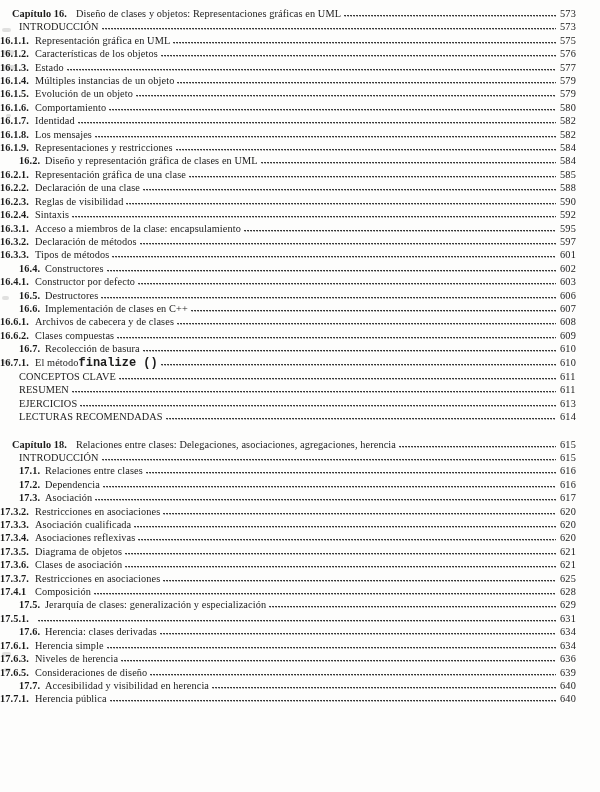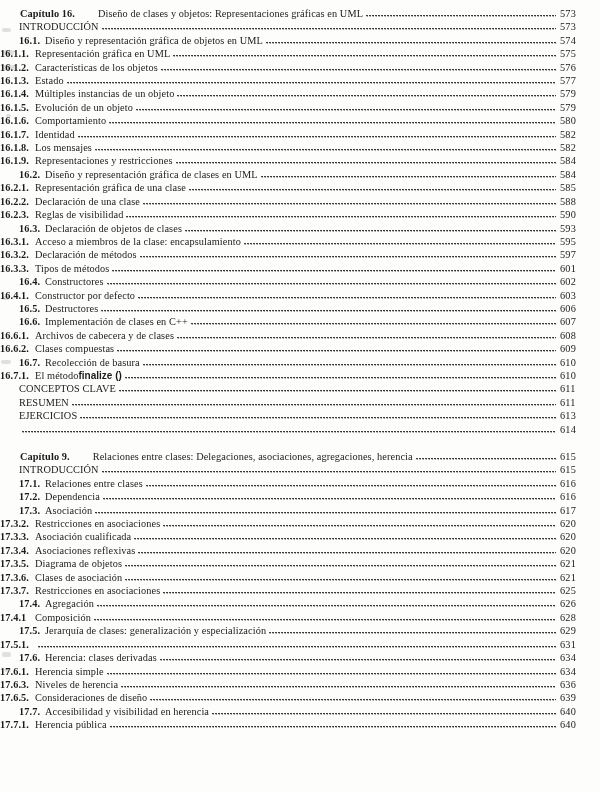--- a/index.html
+++ b/index.html
@@ -29,30 +29,30 @@
     display: flex;
     align-items: baseline;
     line-height: 13.4px;
     white-space: nowrap;
   }
   .num {
     flex: none;
     font-weight: bold;
     letter-spacing: 0.1px;
   }
-  .lvl0 .num { padding-left: 20px; margin-right: 23px; }
+  .lvl0 .num { padding-left: 12px; margin-right: 9px; }
   .lvl1 { padding-left: 19px; font-family: Liberation Serif, serif; }
   .lvl1 .num { width: 26px; }
   .lvl2 { }
   .lvl2 .num { width: 35px; }
   .title { flex: none; letter-spacing: 0.1px; }
   .code {
-    font-family: Liberation Sans, sans-serif;
+    font-family: Liberation Mono, monospace;
     font-weight: bold;
-    font-size: 10px;
+    font-size: 12px;
     letter-spacing: 0;
   }
   .leader {
     flex: 1 1 auto;
     min-width: 8px;
     height: 3px;
     margin: 0 4px 0 3px;
     align-self: baseline;
     background-image: radial-gradient(circle at 1.1px 1.6px, #3a3a3a 0.8px, rgba(0,0,0,0) 1.15px);
     background-size: 3px 3px;
@@ -99,26 +99,20 @@
         <span class="num">Capítulo 16.</span>
         <span class="title">Diseño de clases y objetos: Representaciones gráficas en UML</span>
         <span class="leader"></span>
         <span class="page-num">573</span>
       </div>
       <div class="row lvl1">
         <span class="title">INTRODUCCIÓN</span>
         <span class="leader"></span>
         <span class="page-num">573</span>
       </div>
-      <div class="row lvl1">
-        <span class="num">16.1.</span>
-        <span class="title">Diseño y representación gráfica de objetos en UML</span>
-        <span class="leader"></span>
-        <span class="page-num">574</span>
-      </div>
       <div class="row lvl2">
         <span class="num">16.1.1.</span>
         <span class="title">Representación gráfica en UML</span>
         <span class="leader"></span>
         <span class="page-num">575</span>
       </div>
       <div class="row lvl2">
         <span class="num">16.1.2.</span>
         <span class="title">Características de los objetos</span>
         <span class="leader"></span>
@@ -183,25 +177,25 @@
         <span class="title">Declaración de una clase</span>
         <span class="leader"></span>
         <span class="page-num">588</span>
       </div>
       <div class="row lvl2">
         <span class="num">16.2.3.</span>
         <span class="title">Reglas de visibilidad</span>
         <span class="leader"></span>
         <span class="page-num">590</span>
       </div>
-      <div class="row lvl1">
-        <span class="num">16.3.</span>
-        <span class="title">Declaración de objetos de clases</span>
-        <span class="leader"></span>
-        <span class="page-num">593</span>
+      <div class="row lvl2">
+        <span class="num">16.2.4.</span>
+        <span class="title">Sintaxis</span>
+        <span class="leader"></span>
+        <span class="page-num">592</span>
       </div>
       <div class="row lvl2">
         <span class="num">16.3.1.</span>
         <span class="title">Acceso a miembros de la clase: encapsulamiento</span>
         <span class="leader"></span>
         <span class="page-num">595</span>
       </div>
       <div class="row lvl2">
         <span class="num">16.3.2.</span>
         <span class="title">Declaración de métodos</span>
@@ -272,27 +266,28 @@
         <span class="title">RESUMEN</span>
         <span class="leader"></span>
         <span class="page-num">611</span>
       </div>
       <div class="row lvl1">
         <span class="title">EJERCICIOS</span>
         <span class="leader"></span>
         <span class="page-num">613</span>
       </div>
       <div class="row lvl1">
+        <span class="title">LECTURAS RECOMENDADAS</span>
         <span class="leader"></span>
         <span class="page-num">614</span>
       </div>
     </section>
     <section class="section">
       <div class="row lvl0">
-        <span class="num">Capítulo 9.</span>
+        <span class="num">Capítulo 18.</span>
         <span class="title">Relaciones entre clases: Delegaciones, asociaciones, agregaciones, herencia</span>
         <span class="leader"></span>
         <span class="page-num">615</span>
       </div>
       <div class="row lvl1">
         <span class="title">INTRODUCCIÓN</span>
         <span class="leader"></span>
         <span class="page-num">615</span>
       </div>
       <div class="row lvl1">
@@ -341,26 +336,20 @@
         <span class="num">17.3.6.</span>
         <span class="title">Clases de asociación</span>
         <span class="leader"></span>
         <span class="page-num">621</span>
       </div>
       <div class="row lvl2">
         <span class="num">17.3.7.</span>
         <span class="title">Restricciones en asociaciones</span>
         <span class="leader"></span>
         <span class="page-num">625</span>
-      </div>
-      <div class="row lvl1">
-        <span class="num">17.4.</span>
-        <span class="title">Agregación</span>
-        <span class="leader"></span>
-        <span class="page-num">626</span>
       </div>
       <div class="row lvl2">
         <span class="num">17.4.1</span>
         <span class="title">Composición</span>
         <span class="leader"></span>
         <span class="page-num">628</span>
       </div>
       <div class="row lvl1">
         <span class="num">17.5.</span>
         <span class="title">Jerarquía de clases: generalización y especialización</span>

